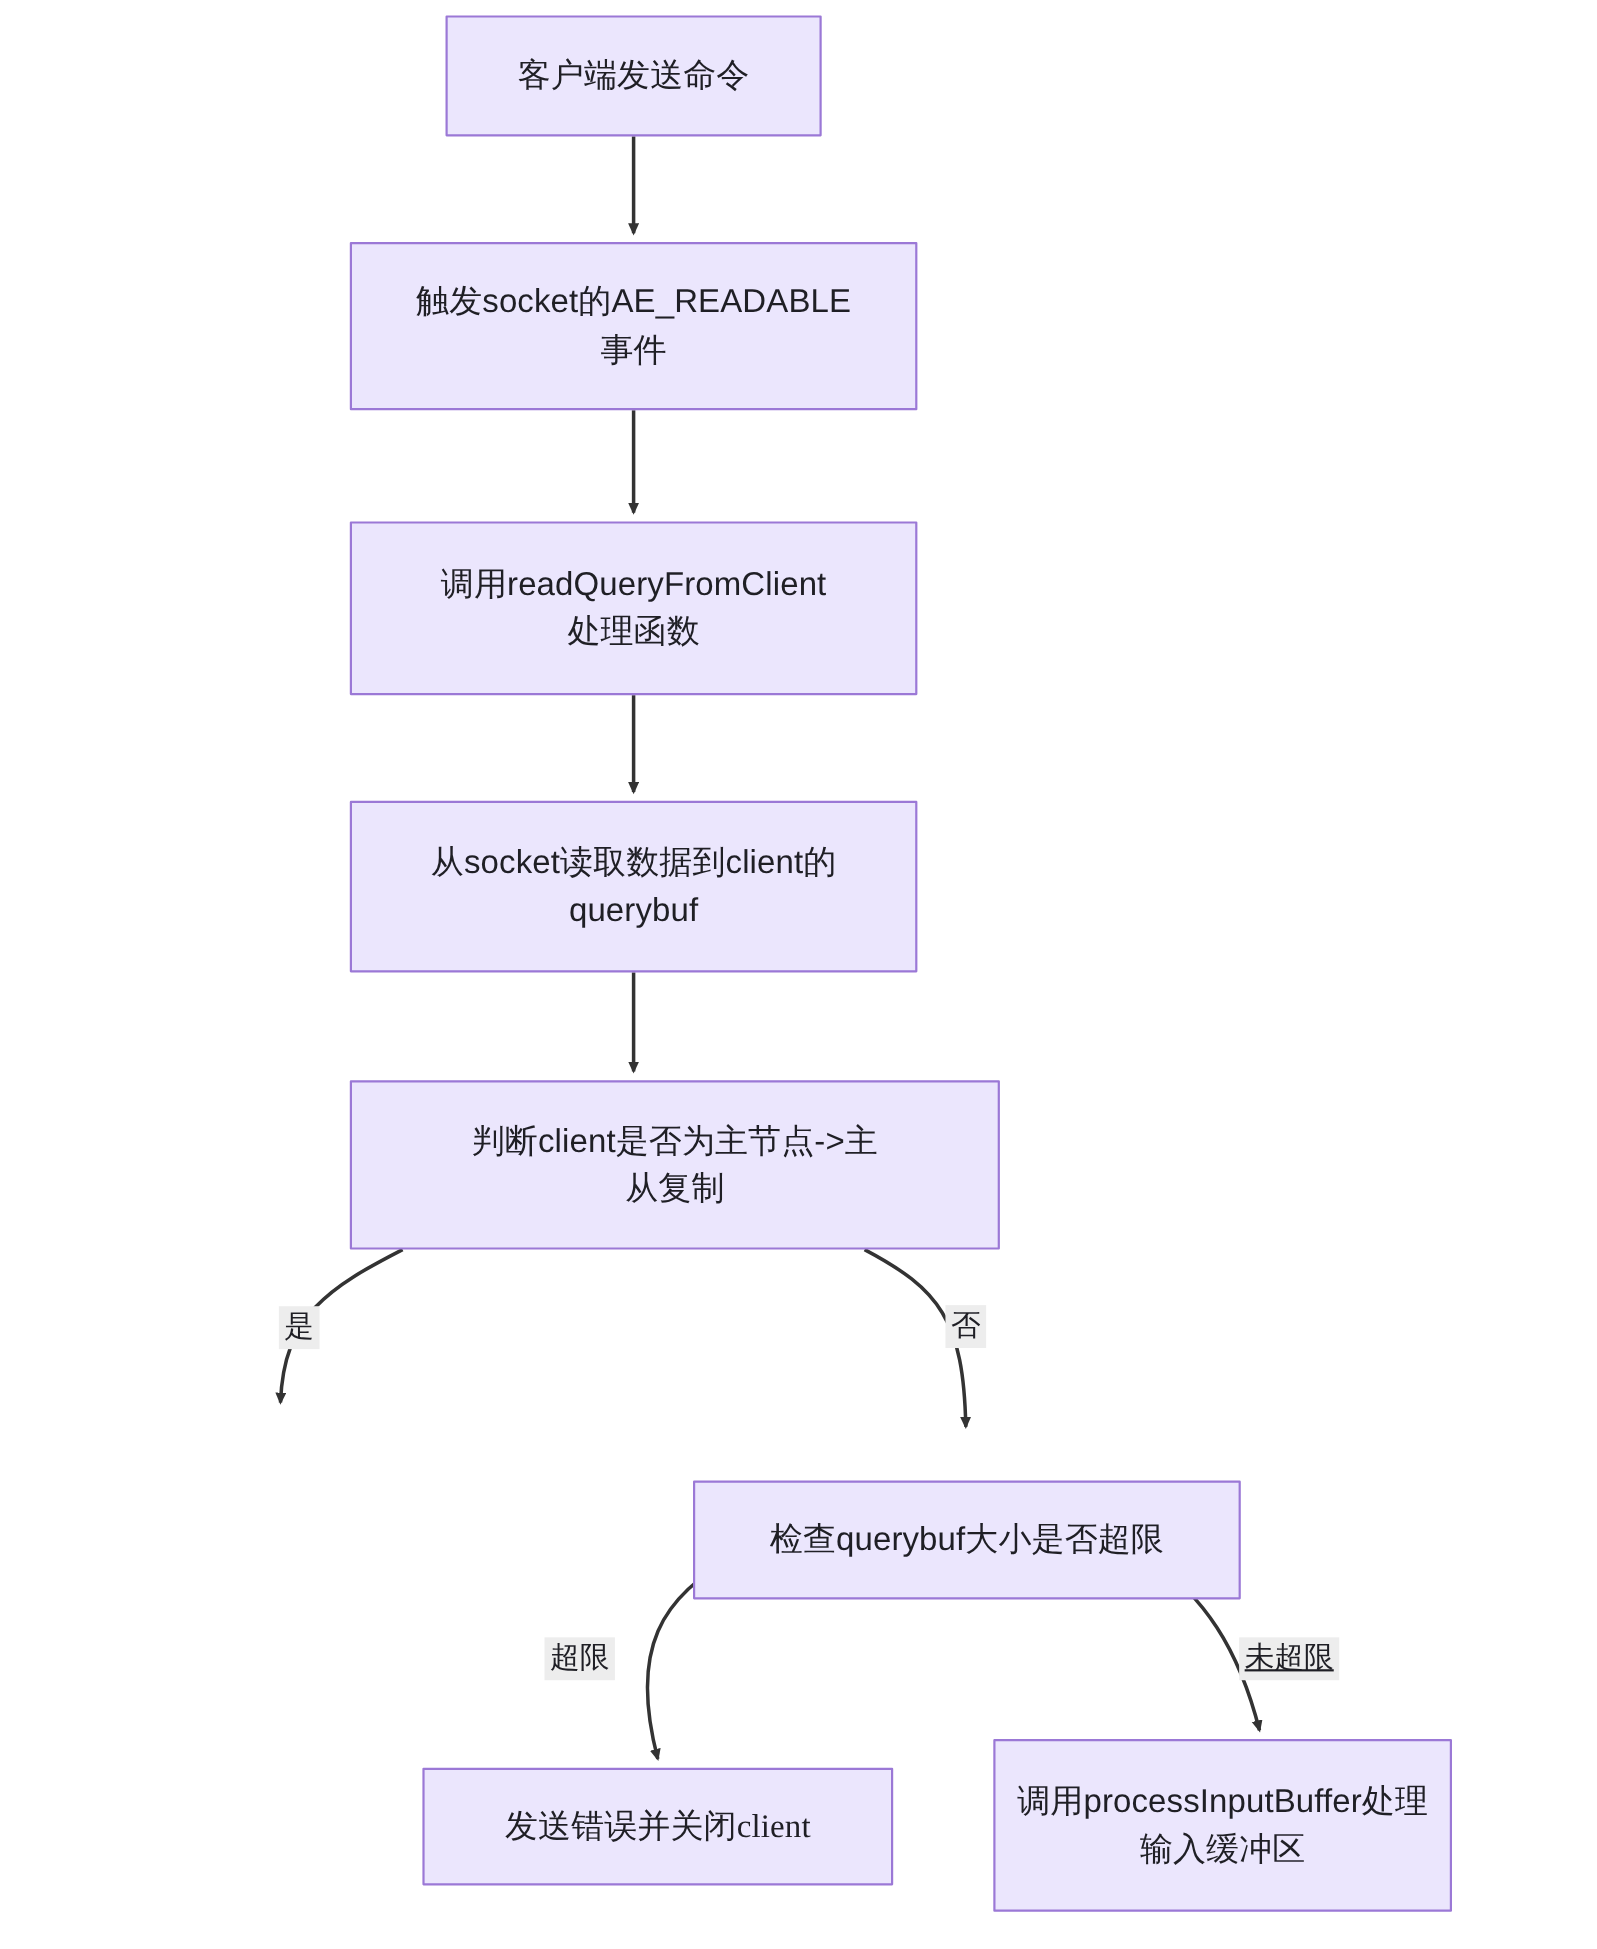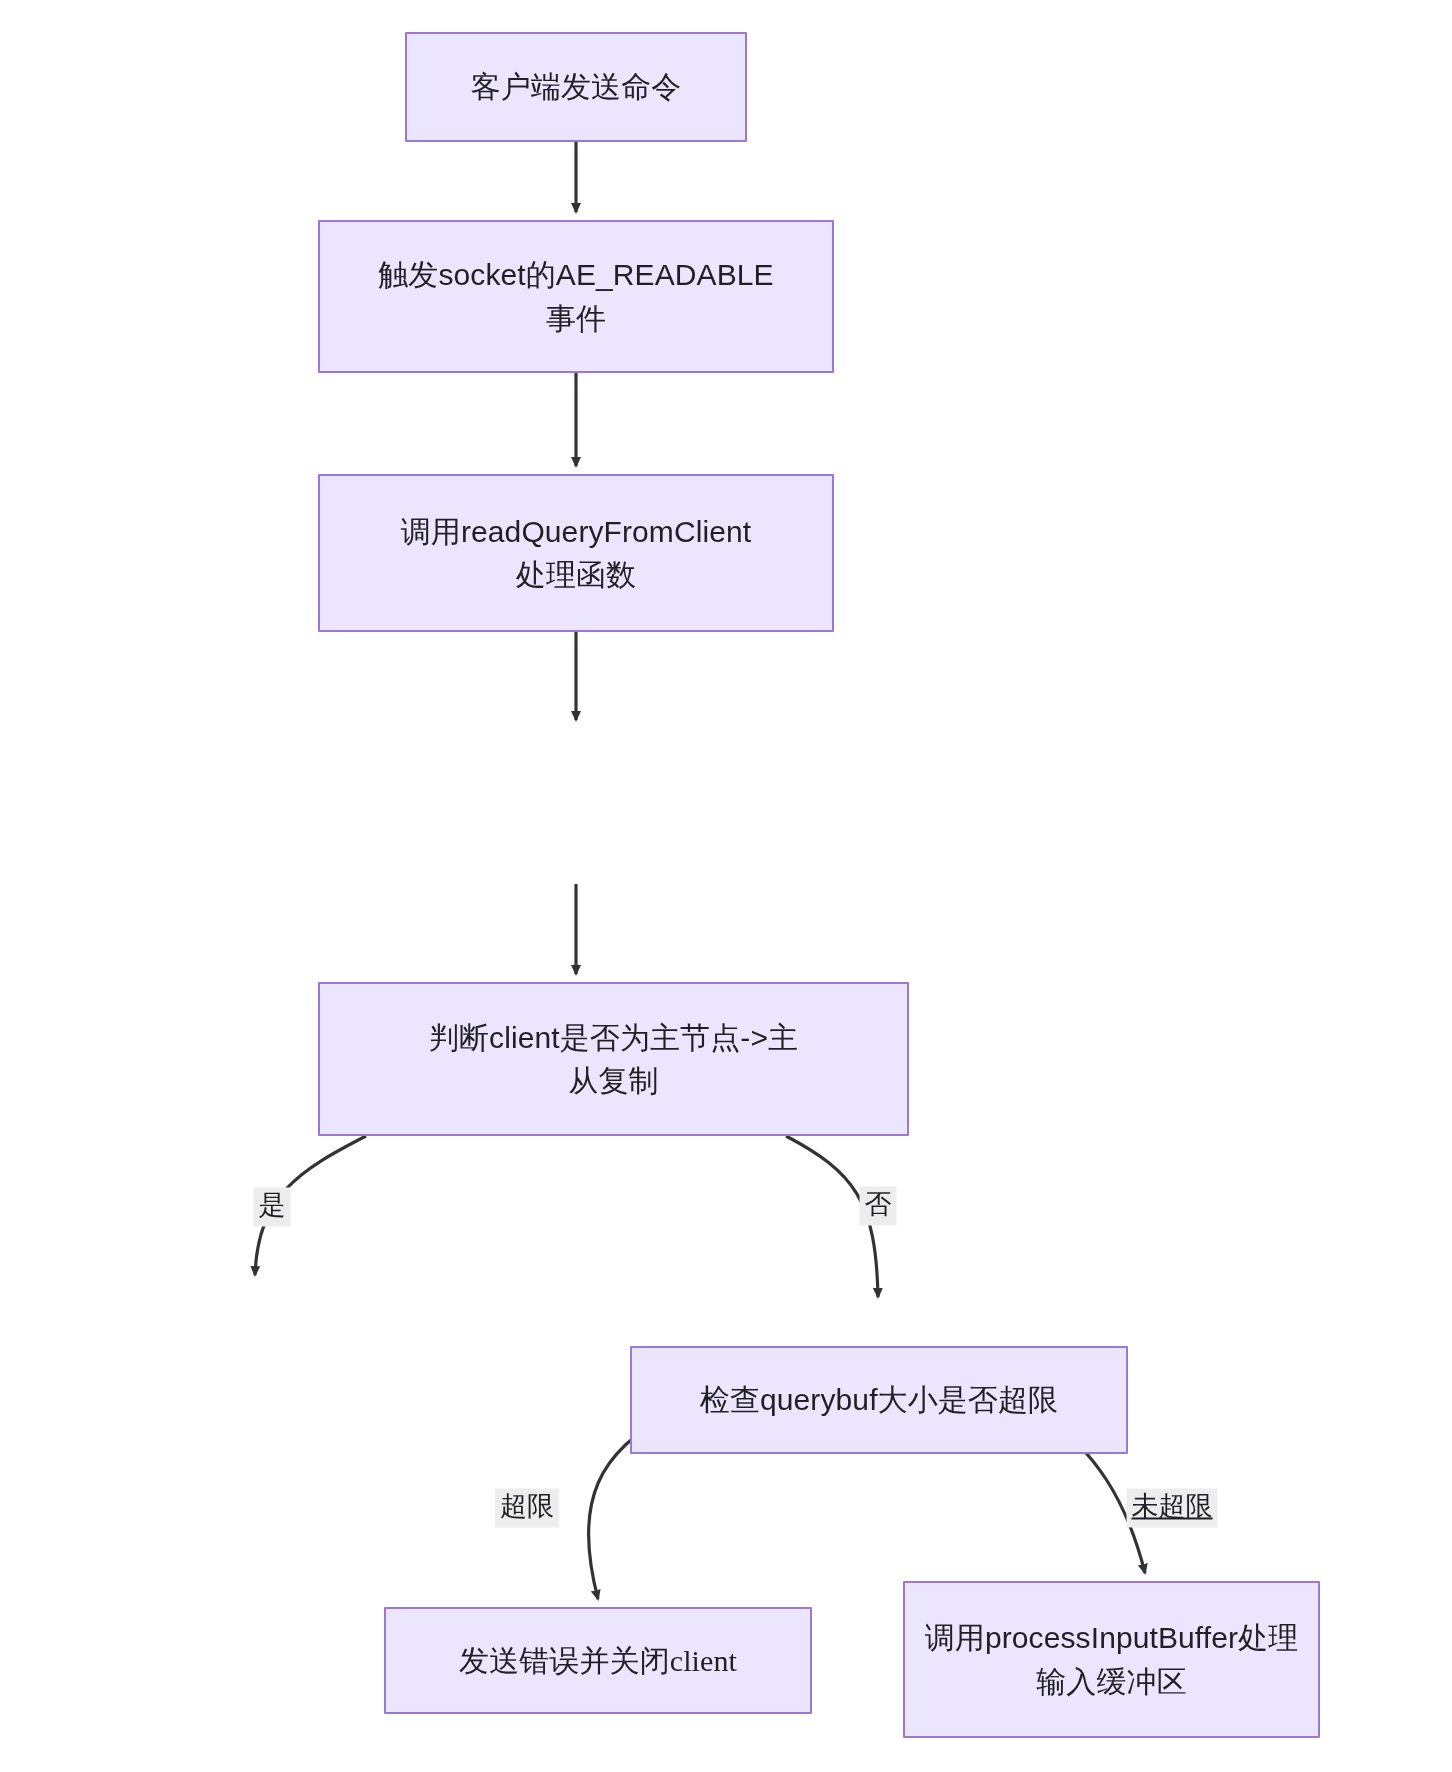--- a/index.html
+++ b/index.html
@@ -76,28 +76,30 @@
 
     <path d="M366,1136 C300,1170 258,1195 255,1275" stroke="#333333" stroke-width="3.2" fill="none" marker-end="url(#arrow)"></path>
 
     <path d="M786,1136 C854,1172 876,1200 878,1297" stroke="#333333" stroke-width="3.2" fill="none" marker-end="url(#arrow)"></path>
 
     <path d="M672,1413 C600,1450 572,1500 598,1599" stroke="#333333" stroke-width="3.2" fill="none" marker-end="url(#arrow)"></path>
 
     <path d="M1042,1413 C1095,1452 1126,1498 1145,1573" stroke="#333333" stroke-width="3.2" fill="none" marker-end="url(#arrow)"></path>
   </svg>
 
-  <div class="node" style="left: 405px; top: 32px; width: 342px; height: 110px;">客户端发送命令</div>
+  <div class="node" style="left: 405px; top: 14px; width: 342px; height: 110px;">客户端发送命令</div>
 
   <div class="node" style="left: 318px; top: 474px; width: 516px; height: 158px;">调用readQueryFromClient
 处理函数</div>
 
   <div class="node" style="left: 318px; top: 220px; width: 516px; height: 153px;">触发socket的AE_READABLE
 事件</div>
 
+  <div class="node" style="left: 318px; top: 728px; width: 516px; height: 156px;">从socket读取数据到client的
+querybuf</div>
 
   <div class="node" style="left: 318px; top: 982px; width: 591px; height: 154px;">判断client是否为主节点-&gt;主
 从复制</div>
 
 
   <div class="node" style="left: 630px; top: 1346px; width: 498px; height: 108px;">检查querybuf大小是否超限</div>
 
   <div class="node" style="left: 384px; top: 1607px; width: 428px; height: 107px; font-family: Liberation Serif, serif;">发送错误并关闭client</div>
 
   <div class="node" style="left: 903px; top: 1581px; width: 417px; height: 157px;">调用processInputBuffer处理

